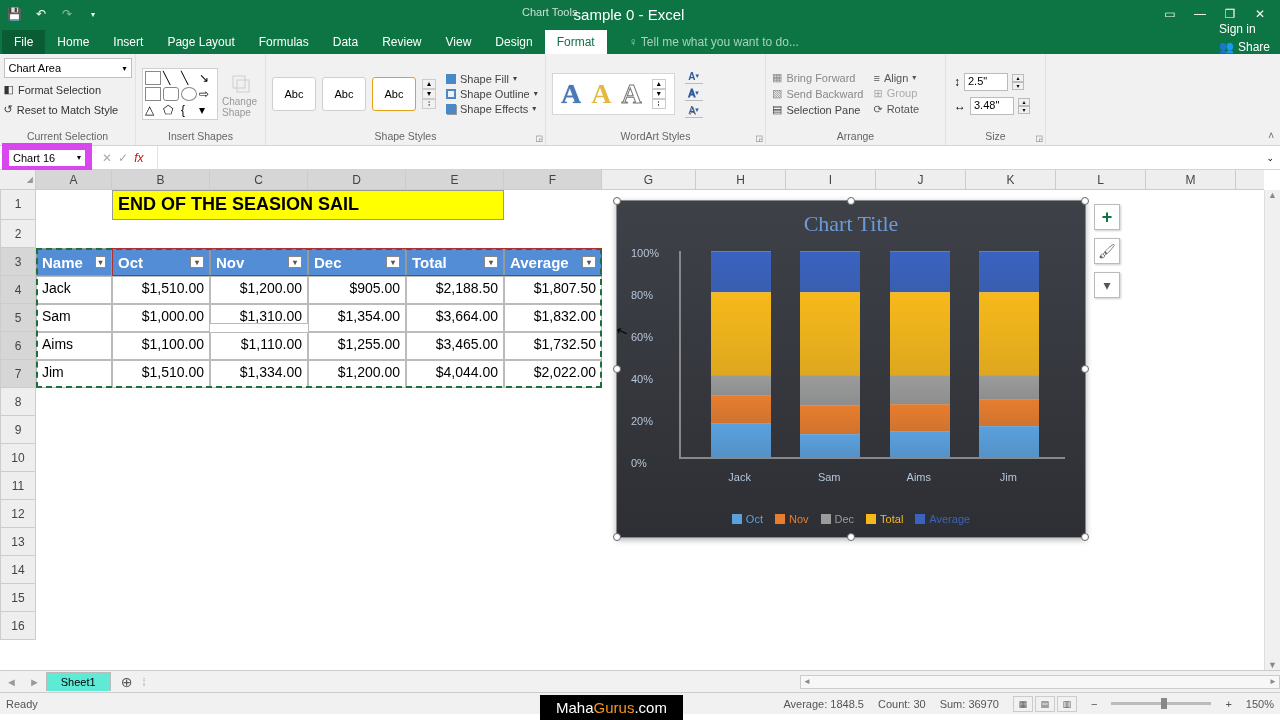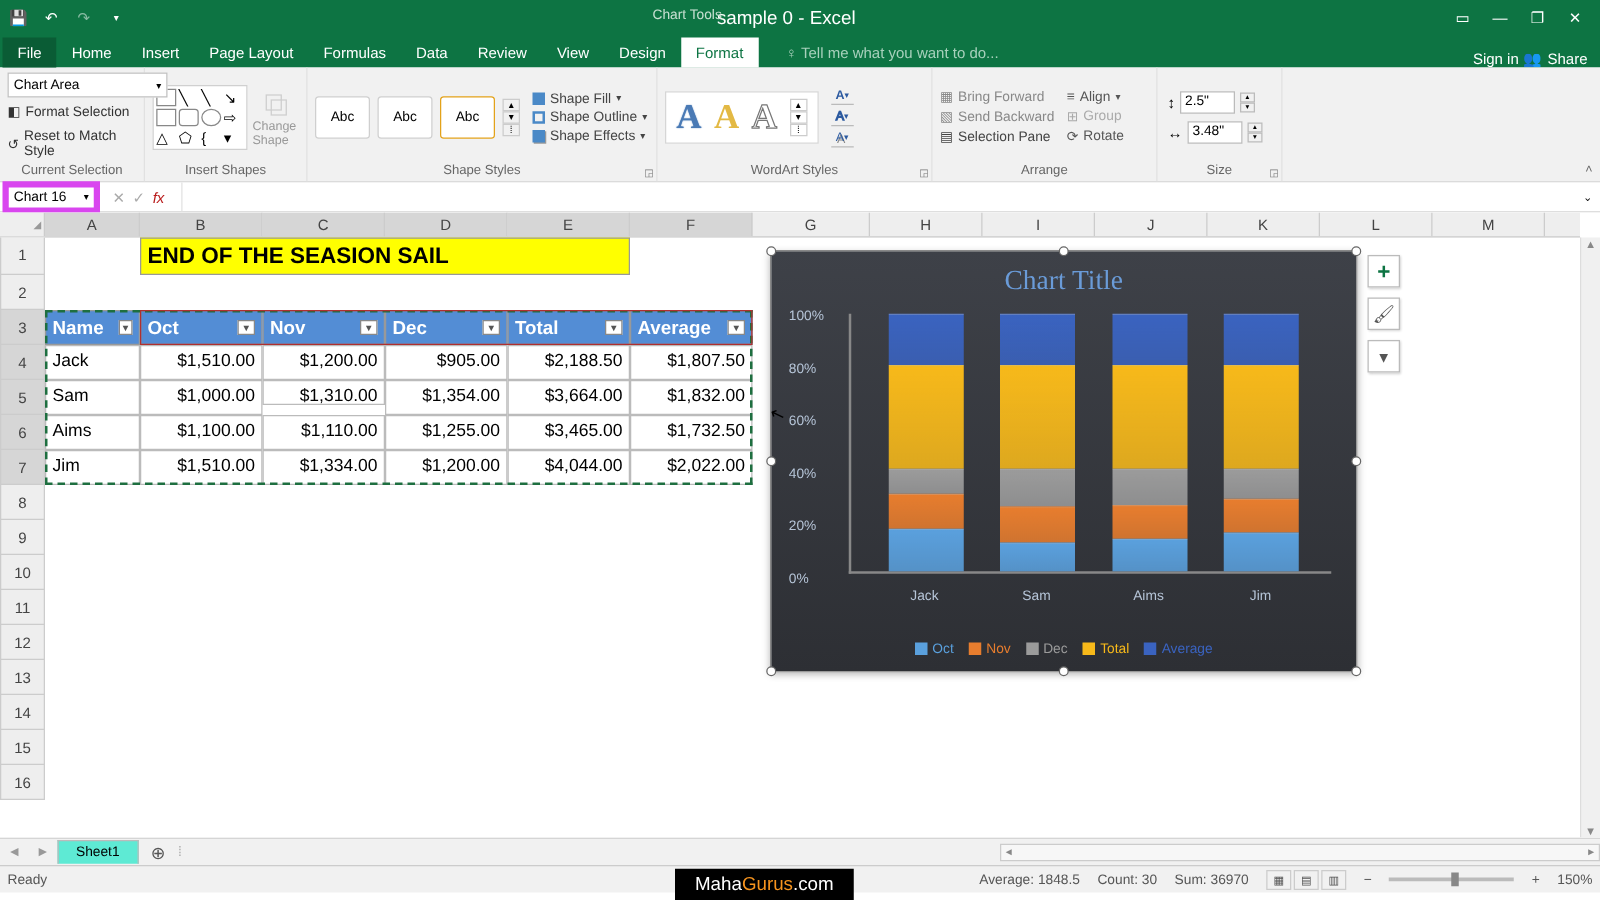--- a/index.html
+++ b/index.html
@@ -15,21 +15,21 @@
 .win-controls .btn { width: 24px; height: 20px; display:flex; align-items:center; justify-content:center; }
 
 
 .ribbon-tabs { height: 26px; background: #0d7443; display: flex; align-items: flex-end; color: #fff; padding-left: 2px; }
 .ribbon-tabs .tab { padding: 5px 12px; font-size: 12px; cursor: pointer; }
 .ribbon-tabs .tab.file { background: #0a5c35; }
 .ribbon-tabs .tab.ctx { color:#fff; }
 .ribbon-tabs .tab.active { background: #fff; color: #0d7443; }
 .ribbon-tabs .tellme { margin-left: 10px; color: #a8d1bc; }
 .ribbon-tabs .spacer { flex: 1; }
-.ribbon-tabs .right { display:flex; gap: 4px; padding-right: 10px;}
+.ribbon-tabs .right { display:flex; gap: 4px; padding-right: 10px; flex-direction: column;}
 .ribbon-tabs .right .share { display:flex; align-items:center; gap:4px; }
 
 
 .ribbon { height: 92px; background: #f1f1f1; border-bottom: 1px solid #d4d4d4; display:flex; }
 .group { border-right: 1px solid #e1e1e1; padding: 4px 6px 2px; display:flex; flex-direction:column; justify-content:space-between; }
 .group-label { text-align:center; font-size: 10.5px; color:#666; padding: 1px 0; }
 .group-body { flex:1; display:flex; gap:4px; align-items:center; }
 
 
 .sel-dropdown { width: 128px; height: 20px; border:1px solid #c0c0c0; background:#fff; font-size:11px; padding: 2px 4px; display:flex; justify-content:space-between; align-items:center;}
@@ -71,21 +71,21 @@
 .size-row { display:flex; align-items:center; gap:4px;}
 .size-input { width:44px; height:18px; border:1px solid #bbb; background:#fff; font-size:11px; padding:1px 3px;}
 .spinner { display:flex; flex-direction:column; }
 .spinner div { width:12px; height:8px; border:1px solid #bbb; font-size:6px; text-align:center; line-height:6px;}
 
 .ribbon-collapse { position:absolute; right:6px; top:130px; font-size:10px; color:#666;}
 .dlg-launcher { font-size:8px; color:#777; position:absolute; bottom:2px; right:2px;}
 
 
 .fx-row { height: 24px; border-bottom:1px solid #d4d4d4; display:flex; align-items:center; background:#fff;}
-.name-box { width: 78px; border:5px solid #d946ef; margin:2px; padding:2px 4px; font-size:11px; display:flex; justify-content:space-between; align-items:center;}
+.name-box { width: 90px; border:7px solid #d946ef; margin:2px; padding:2px 4px; font-size:11px; display:flex; justify-content:space-between; align-items:center;}
 .fx-btns { display:flex; gap:6px; padding: 0 8px; color:#aaa; font-size:12px;}
 .fx-label { font-style:italic; color:#b91c1c; padding-right:6px;}
 .fx-input { flex:1; border-left:1px solid #e2e2e2; height:100%; padding:3px 6px; font-size:12px;}
 
 
 .sheet-area { position:relative; height: 500px; overflow:hidden; background:#fff;}
 .col-headers { position:absolute; top:0; left:0; right:16px; height:20px; display:flex; background:#eee; border-bottom:1px solid #ccc;}
 .corner { width:36px; border-right:1px solid #ccc; background:#eee; display:flex; align-items:center; justify-content:flex-end; padding:2px;}
 .corner::after{content:"◢"; font-size:8px; color:#999;}
 .colh { border-right:1px solid #ccc; text-align:center; font-size:12px; color:#444; line-height:20px;}
@@ -182,21 +182,21 @@
   <div class="right">
     <div>Sign in</div>
     <div class="share">
         <span>👥</span>
         <span>Share</span>
       </div>
   </div>
 </div>
 
 <div class="ribbon">
-  <div class="group" style="width:116px; position:relative;">
+  <div class="group" style="width:136px; position:relative;align-items:center;">
     <div class="sel-col group-body" style="flex-direction:column; align-items:flex-start; gap:3px;">
       <div class="sel-dropdown">
           <span>Chart Area</span>
           <span style="font-size:8px">▾</span>
         </div>
       <div class="sel-btn">
           <span>◧</span>
           <span>Format Selection</span>
         </div>
       <div class="sel-btn">

